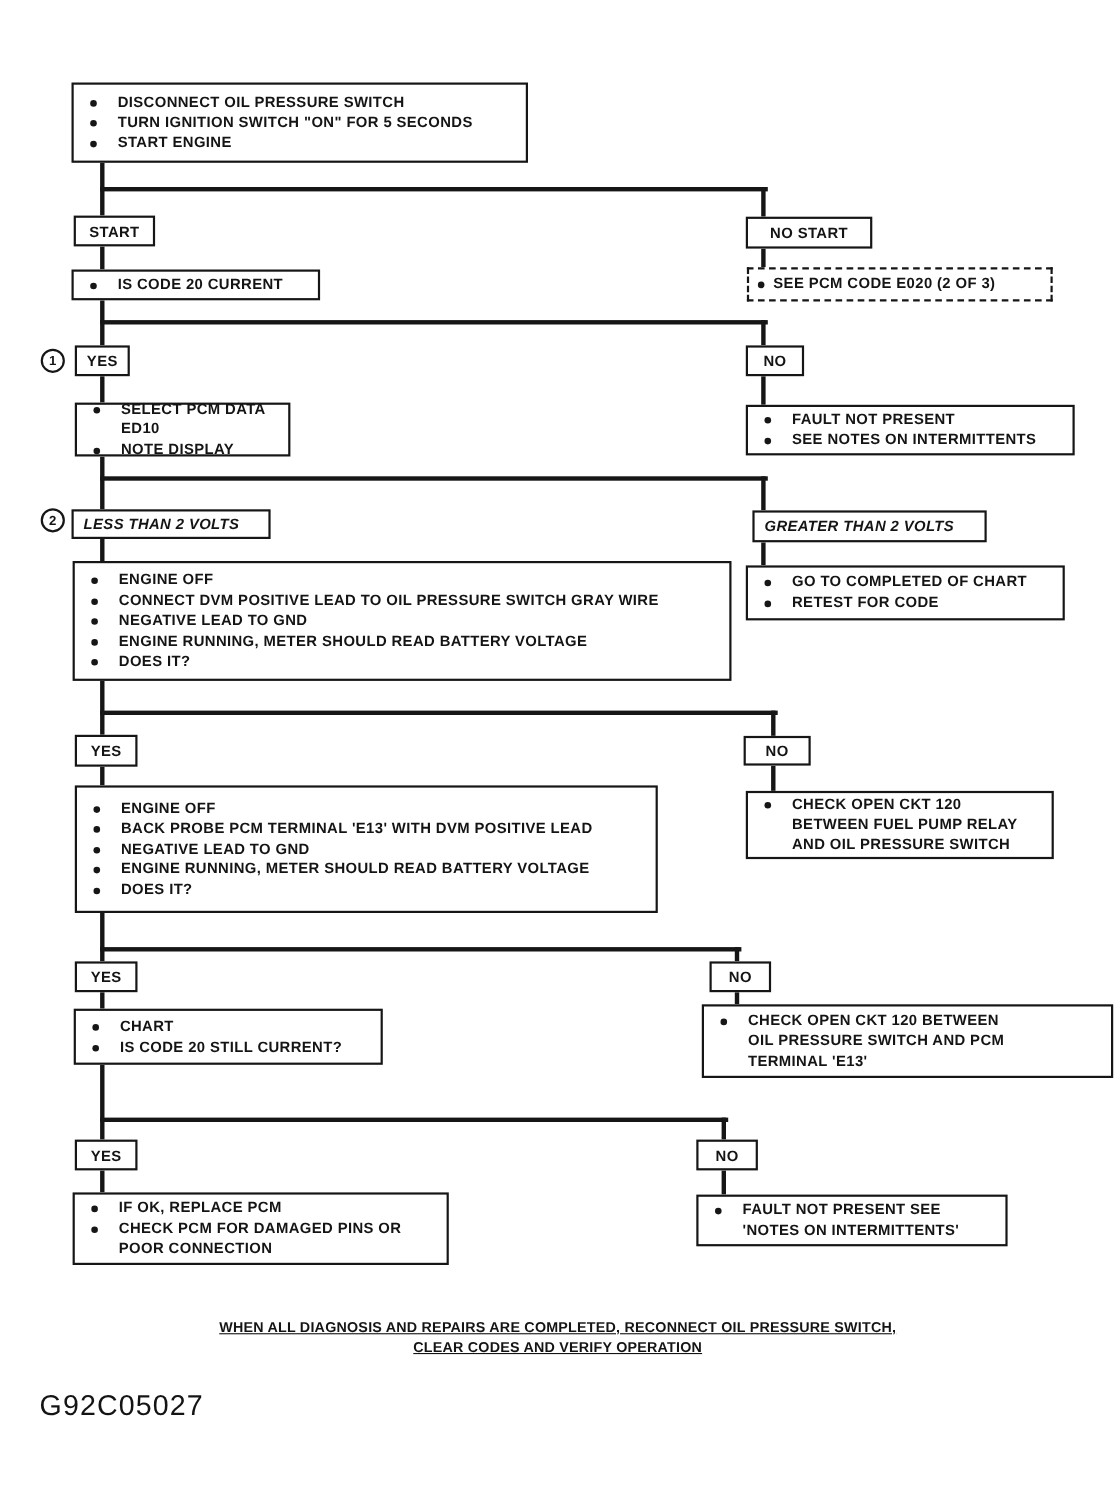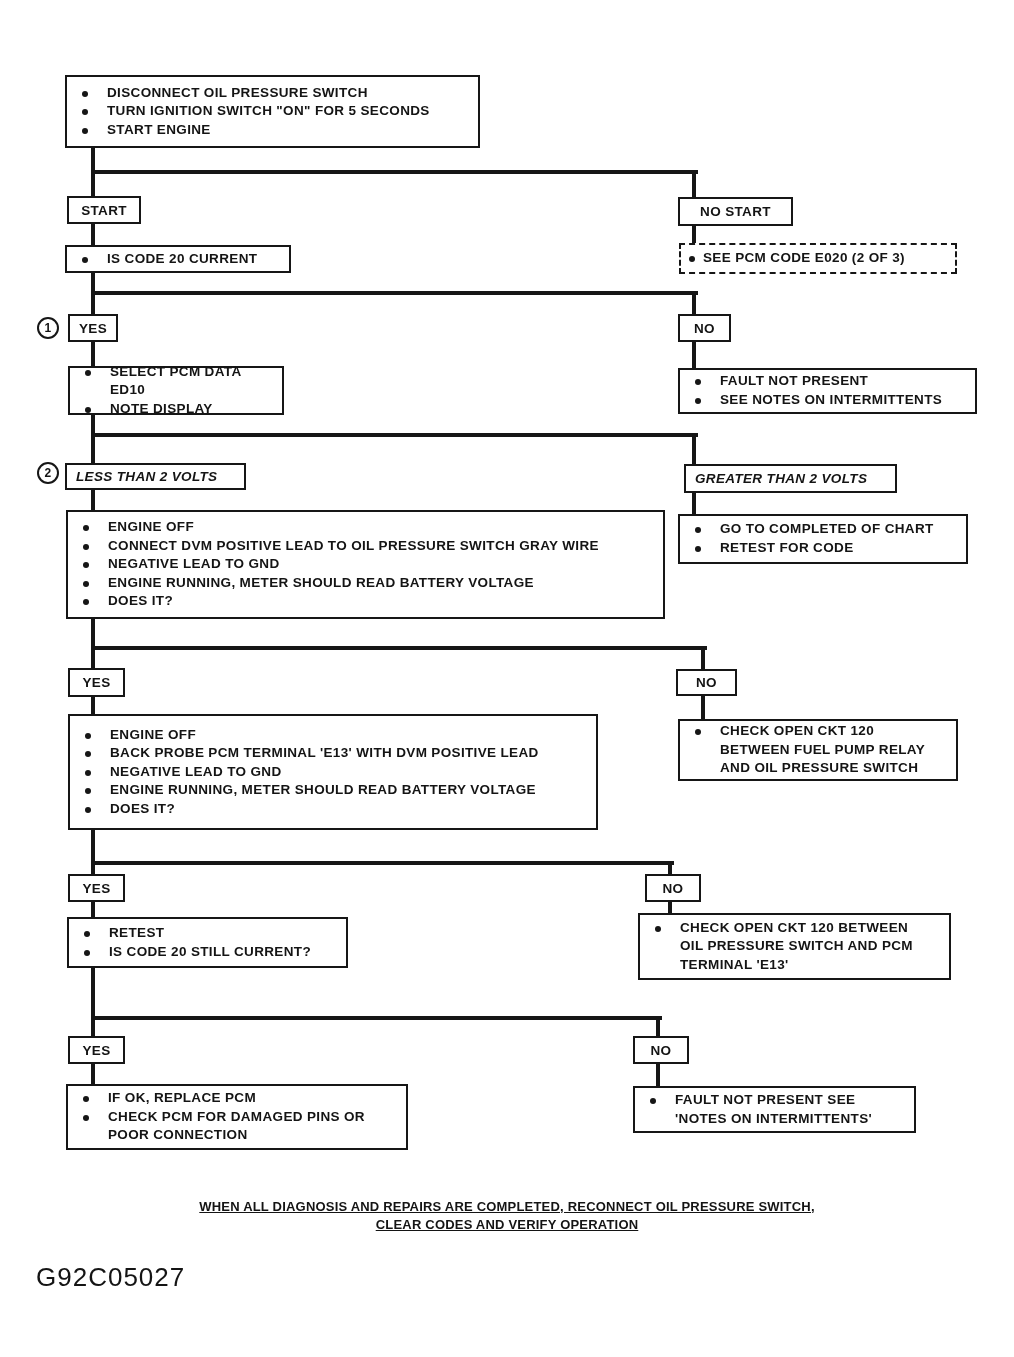--- a/index.html
+++ b/index.html
@@ -98,21 +98,21 @@
         <span class="bdot" style="margin-left:6px;"></span>
         <span class="btxt" style="margin-left:8px;">SEE PCM CODE E020 (2 OF 3)</span>
       </div>
     </div>
   </div>
 
   <div class="circ" style="left:37px;top:317px;">1</div>
   <div class="box lbl" style="left:68px;top:314px;width:50px;height:28px;">YES</div>
   <div class="box lbl" style="left:678px;top:314px;width:53px;height:28px;">NO</div>
 
-  <div class="box" style="left:68px;top:366px;width:216px;height:49px;">
+  <div class="box" style="left:68px;top:366px;width:196px;height:49px;">
     <div class="blist">
       <div class="brow">
         <span class="bdot"></span>
         <span class="btxt">SELECT PCM DATA ED10</span>
       </div>
       <div class="brow">
         <span class="bdot"></span>
         <span class="btxt">NOTE DISPLAY</span>
       </div>
     </div>
@@ -212,30 +212,30 @@
     </div>
   </div>
 
   <div class="box lbl" style="left:68px;top:874px;width:57px;height:28px;">YES</div>
   <div class="box lbl" style="left:645px;top:874px;width:56px;height:28px;">NO</div>
 
   <div class="box" style="left:67px;top:917px;width:281px;height:51px;">
     <div class="blist">
       <div class="brow">
         <span class="bdot"></span>
-        <span class="btxt">RETEST</span>
+        <span class="btxt">CHART</span>
       </div>
       <div class="brow">
         <span class="bdot"></span>
         <span class="btxt">IS CODE 20 STILL CURRENT?</span>
       </div>
     </div>
   </div>
 
-  <div class="box" style="left:638px;top:913px;width:313px;height:67px;">
+  <div class="box" style="left:638px;top:913px;width:374px;height:67px;">
     <div class="blist">
       <div class="brow">
         <span class="bdot"></span>
         <span class="btxt">CHECK OPEN CKT 120 BETWEEN
 OIL PRESSURE SWITCH AND PCM
 TERMINAL 'E13'</span>
       </div>
     </div>
   </div>
 

